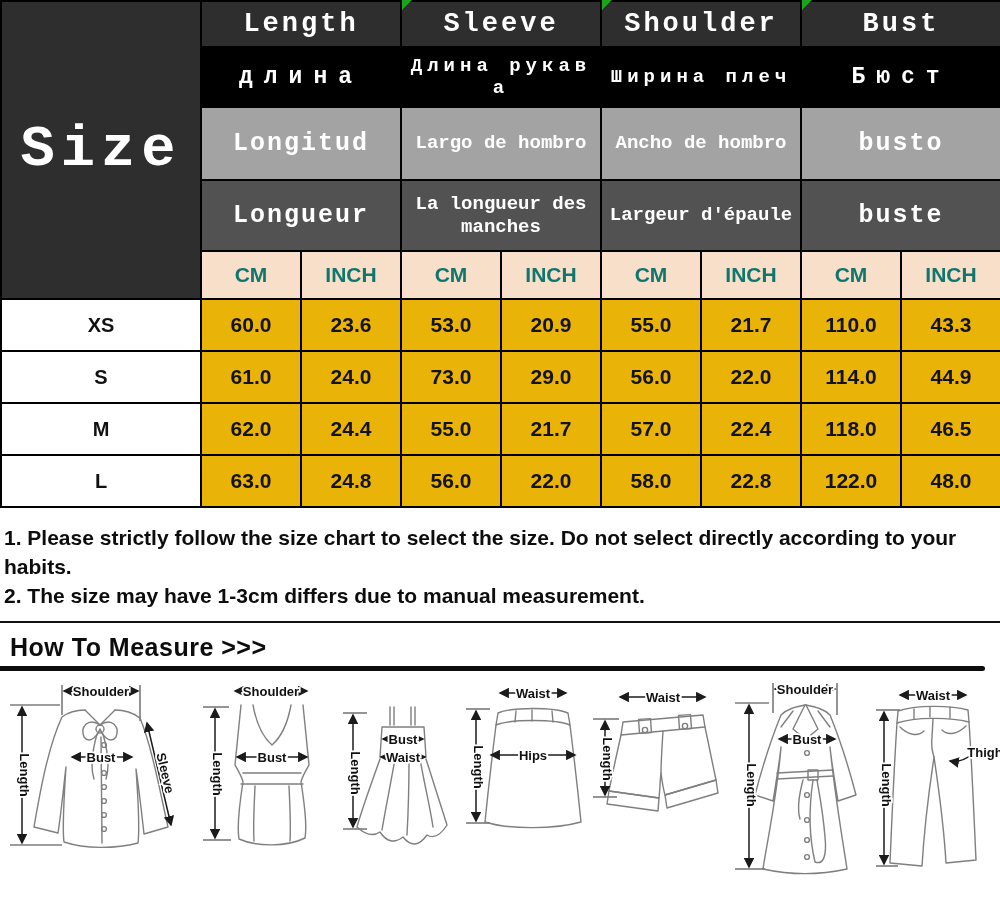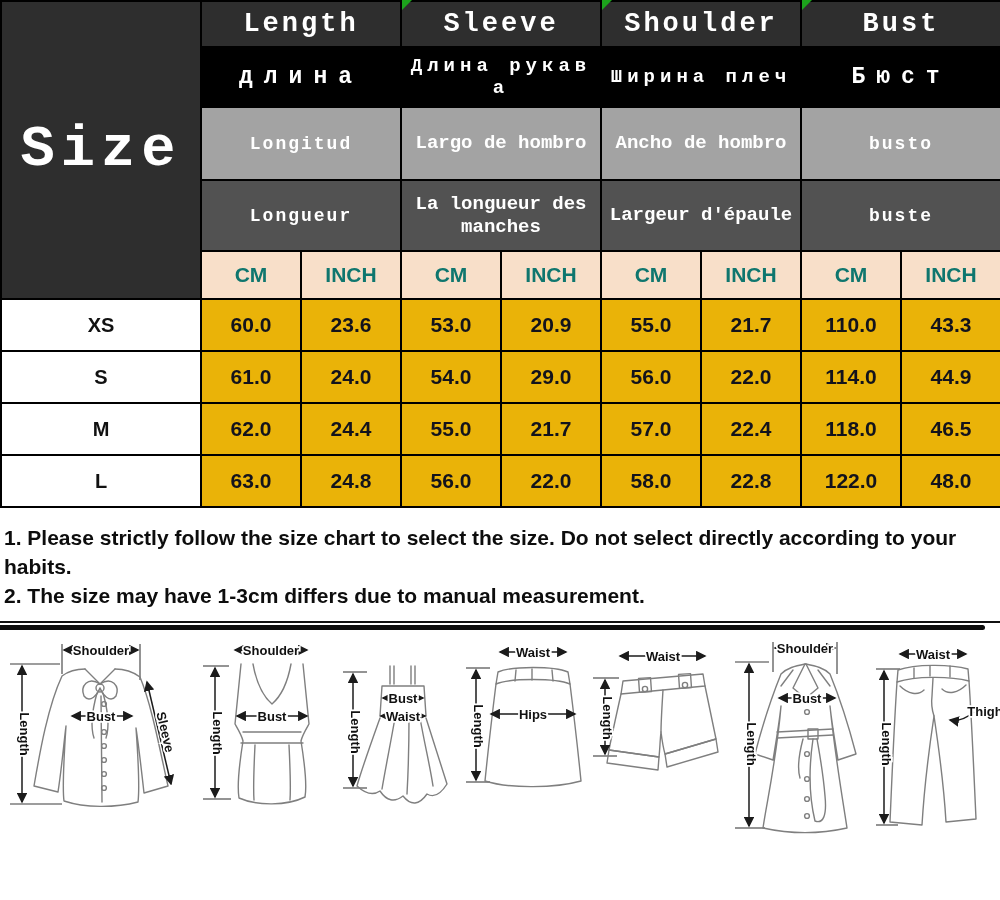--- a/index.html
+++ b/index.html
@@ -8,21 +8,21 @@
   
   table.size-table{border-collapse:collapse;width:1000px;table-layout:fixed;}
   table.size-table td{border:2px solid #000;text-align:center;vertical-align:middle;padding:0 4px;overflow:hidden;}
   .r-en td{height:44px;}  .r-ru td{height:58px;} .r-es td{height:71px;}
   .r-fr td{height:69px;}  .r-unit td{height:46px;} .r-data td{height:50px;}
   .hdr{color:#fff;font-family:"Liberation Mono","DejaVu Sans Mono",monospace;font-weight:bold;}
   .bg-dark{background:#2e2e2e;} .bg-ru{background:#000000;} .bg-es{background:#a3a3a3;} .bg-fr{background:#525252;}
   .size-cell{background:#2e2e2e;color:#fff;font-family:"Liberation Mono","DejaVu Sans Mono",monospace;
              font-weight:bold;font-size:57px;letter-spacing:6px;}
   .c-en{font-size:27px;letter-spacing:3px;}
-  .c-big{font-size:18px;letter-spacing:2px;}
+  .c-big{font-size:25px;letter-spacing:2px;}
   .c-small{font-size:19px;line-height:1.18;letter-spacing:0px;}
   .ru-big{font-size:23px;letter-spacing:11px;}
   .ru-small{font-size:19px;line-height:1.18;letter-spacing:5px;word-break:break-all;}
   .unit-cell{background:#f8dfc9;color:#0f766e;font-weight:bold;font-size:21px;}
   .val-cell{background:#eab308;color:#13131c;font-weight:bold;font-size:21px;}
   .rowsize-cell{background:#fff;color:#111;font-weight:bold;font-size:20px;}
   .corner-marker{position:absolute;top:0;width:10px;height:10px;background:#1ca31c;
                  clip-path:polygon(0 0,100% 0,0 100%);}
   
   .notes{margin:16px 4px 0 4px;color:#0d0d0d;font-weight:bold;font-size:21px;line-height:1.38;}
@@ -100,21 +100,21 @@
       <td class="val-cell">20.9</td>
       <td class="val-cell">55.0</td>
       <td class="val-cell">21.7</td>
       <td class="val-cell">110.0</td>
       <td class="val-cell">43.3</td>
     </tr>
     <tr class="r-data">
       <td class="rowsize-cell">S</td>
       <td class="val-cell">61.0</td>
       <td class="val-cell">24.0</td>
-      <td class="val-cell">54.0</td>
+      <td class="val-cell">73.0</td>
       <td class="val-cell">29.0</td>
       <td class="val-cell">56.0</td>
       <td class="val-cell">22.0</td>
       <td class="val-cell">114.0</td>
       <td class="val-cell">44.9</td>
     </tr>
     <tr class="r-data">
       <td class="rowsize-cell">M</td>
       <td class="val-cell">62.0</td>
       <td class="val-cell">24.4</td>
@@ -142,20 +142,21 @@
   <div class="corner-marker" style="left:402px;"></div>
   <div class="corner-marker" style="left:602px;"></div>
   <div class="corner-marker" style="left:802px;"></div>
 
   <div class="notes">
     <p>1. Please strictly follow the size chart to select the size. Do not select directly according to your habits.</p>
     <p>2. The size may have 1-3cm differs due to manual measurement.</p>
   </div>
 
   <hr class="thin-rule">
+  <div class="measure-heading">How To Measure &gt;&gt;&gt;</div>
   <div class="thick-rule"></div>
 
   <div class="diagrams">
 
     <svg width="195" height="210" viewBox="0 0 195 210">
       <defs>
         <marker id="ah" viewBox="0 0 10 10" refX="8.5" refY="5" markerWidth="7" markerHeight="7" orient="auto-start-reverse">
           <path d="M0,0 L10,5 L0,10 z" fill="#1b1b1b"></path>
         </marker>
       </defs>

